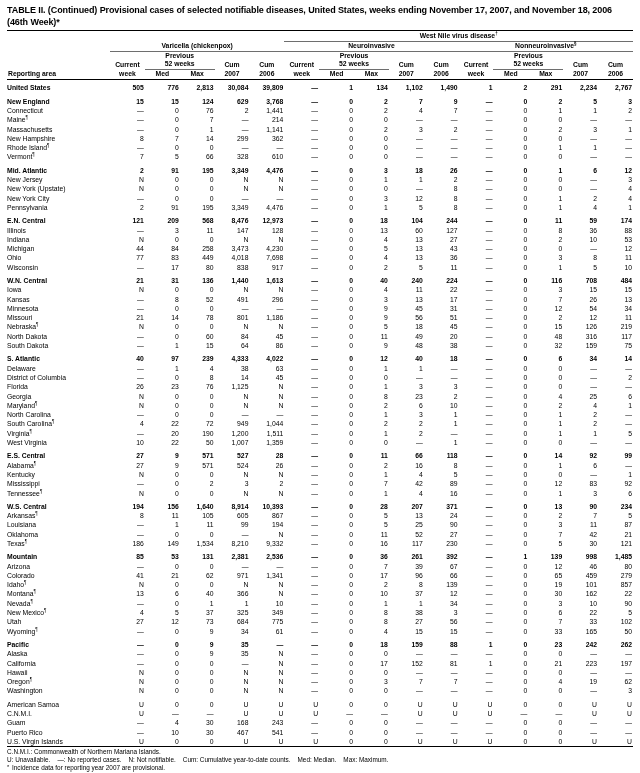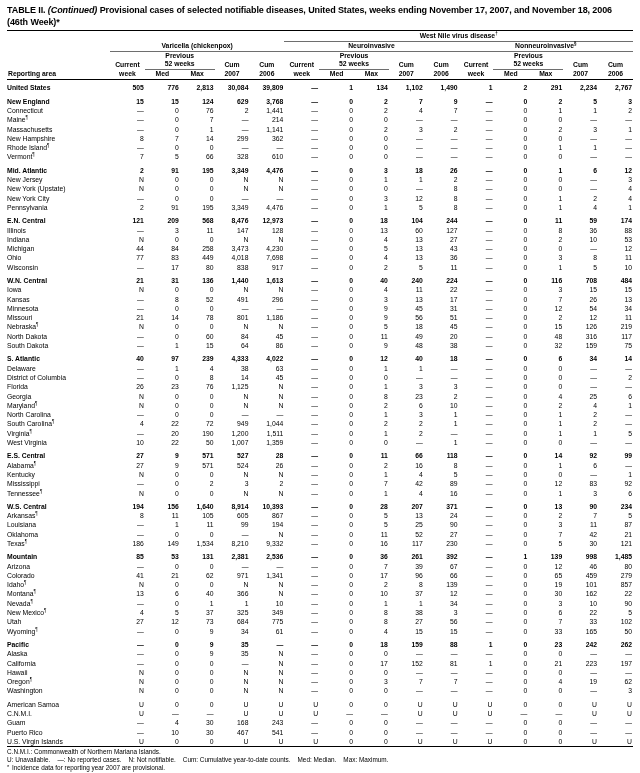--- a/index.html
+++ b/index.html
@@ -1,19 +1,19 @@
 <!DOCTYPE html>
 <html><head>
 <meta charset="utf-8">
 <style>
   html,body{margin:0;padding:0;background:#fff;}
   body{width:640px;height:773px;font-family:"Liberation Sans",sans-serif;color:#000;overflow:hidden;}
   .page{padding:5px 7px 0 7px;}
   .title{font-size:9px;font-weight:bold;line-height:1.3;letter-spacing:-0.1px;}
-  .title .cont{font-style:italic;}
+  .title .cont{}
   .title-rule{border-top:1.4px solid #000;margin:2px 0 1px 0;}
   table{border-collapse:collapse;width:100%;table-layout:fixed;border-bottom:1.2px solid #000;}
   col.c-area{width:103px;}
   th,td{padding:0 1px;font-size:6.8px;line-height:9.3px;white-space:nowrap;overflow:visible;}
   thead th{font-weight:bold;text-align:center;line-height:8.6px;vertical-align:bottom;}
   thead th.lbl-left{text-align:left;}
   th.rule-gray{border-bottom:1px solid #6e6e6e;}
   th.rule-52{border-bottom:1px solid #6e6e6e;}
   tr.hdr-last th{border-bottom:1.4px solid #000;padding-bottom:1px;}
   tbody td{text-align:right;}

